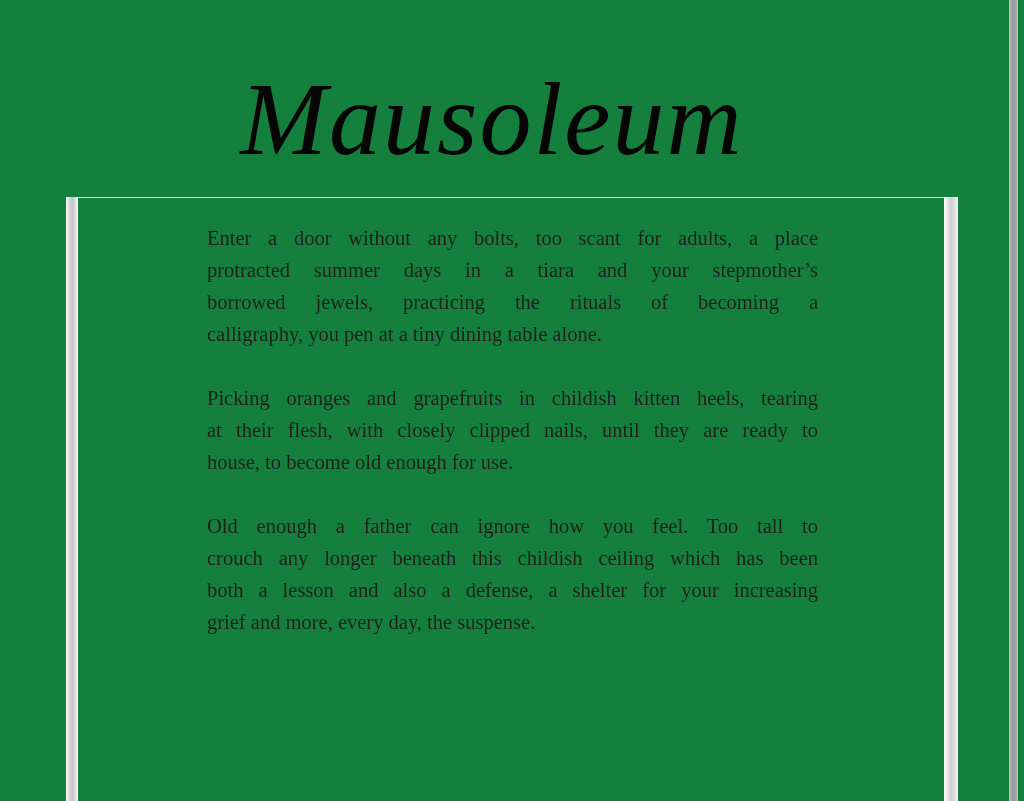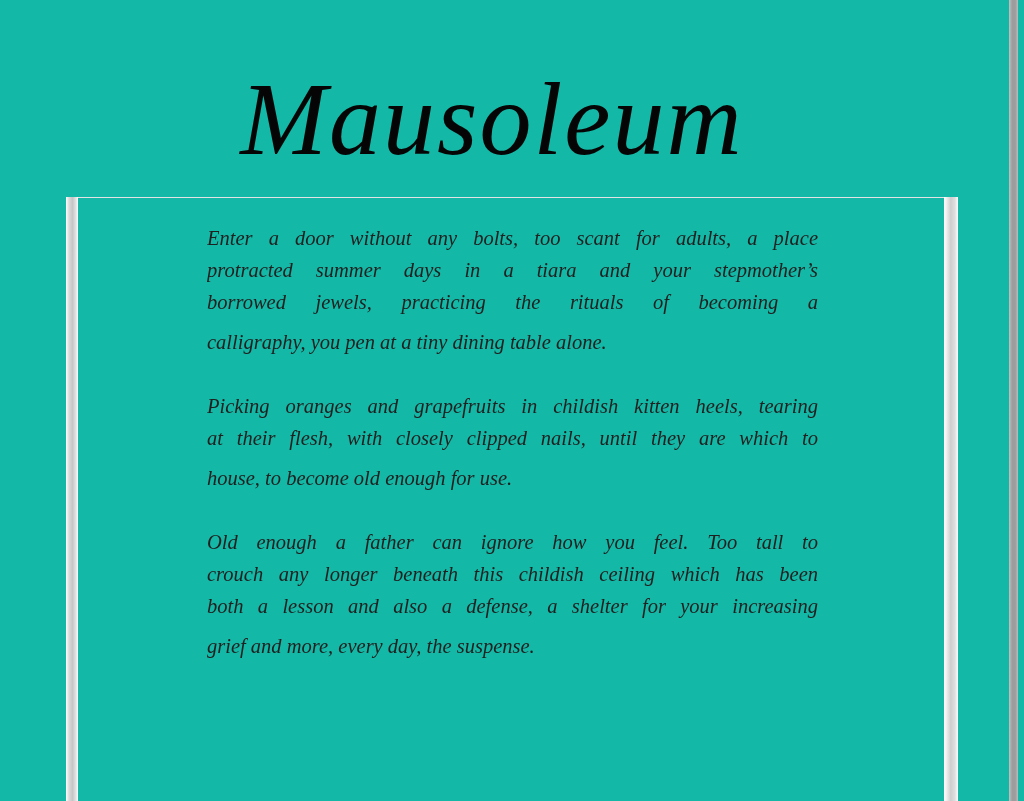--- a/index.html
+++ b/index.html
@@ -4,21 +4,21 @@
 <style>
   html, body {
     margin: 0;
     padding: 0;
     background: #ffffff;
   }
   .screen {
     position: relative;
     width: 1024px;
     height: 801px;
-    background: #14b8a6;
+    background: #15803d;
     overflow: hidden;
     font-family: "Liberation Serif", serif;
   }
   
   .title {
     position: absolute;
     top: 62px;
     left: 132px;
     width: 720px;
     text-align: center;
@@ -77,26 +77,24 @@
     margin: 0 0 32px 0;
     padding: 0;
   }
   .line {
     display: block;
     height: 32px;
     line-height: 32px;
     overflow: hidden;
     text-align: justify;
     text-align-last: justify;
-    font-style: italic;
   }
   .line.last {
     text-align: left;
     text-align-last: left;
-    margin-top: 8px;
   }
 </style>
 </head>
 <body>
 
 <div class="screen">
 
   <div class="title">Mausoleum</div>
 
   <div class="page-top-line"></div>
@@ -107,21 +105,21 @@
 
     <div class="para">
       <span class="line">Enter a door without any bolts, too scant for adults, a place</span>
       <span class="line">protracted summer days in a tiara and your stepmother’s</span>
       <span class="line">borrowed jewels, practicing the rituals of becoming a</span>
       <span class="line last">calligraphy, you pen at a tiny dining table alone.</span>
     </div>
 
     <div class="para">
       <span class="line">Picking oranges and grapefruits in childish kitten heels, tearing</span>
-      <span class="line">at their flesh, with closely clipped nails, until they are which to</span>
+      <span class="line">at their flesh, with closely clipped nails, until they are ready to</span>
       <span class="line last">house, to become old enough for use.</span>
     </div>
 
     <div class="para">
       <span class="line">Old enough a father can ignore how you feel.  Too tall to</span>
       <span class="line">crouch any longer beneath this childish ceiling which has been</span>
       <span class="line">both a lesson and also a defense, a shelter for your increasing</span>
       <span class="line last">grief and more, every day, the suspense.</span>
     </div>
 

